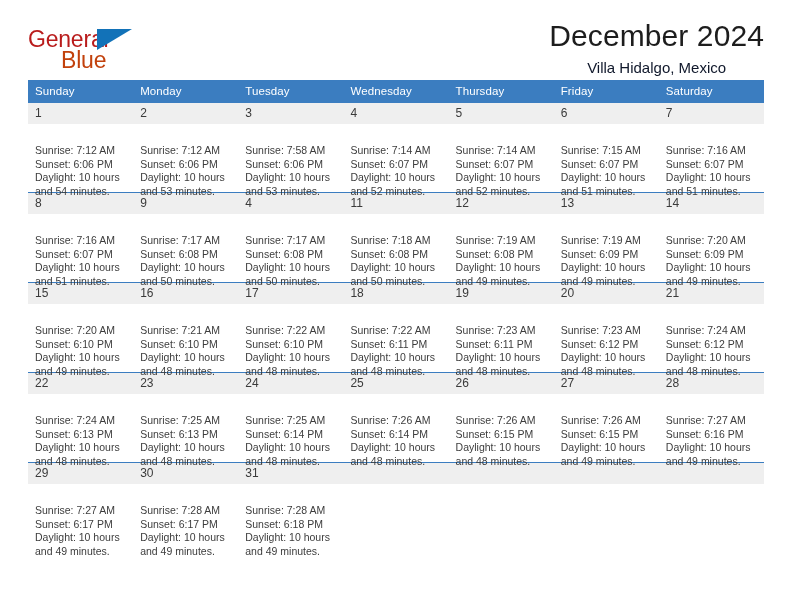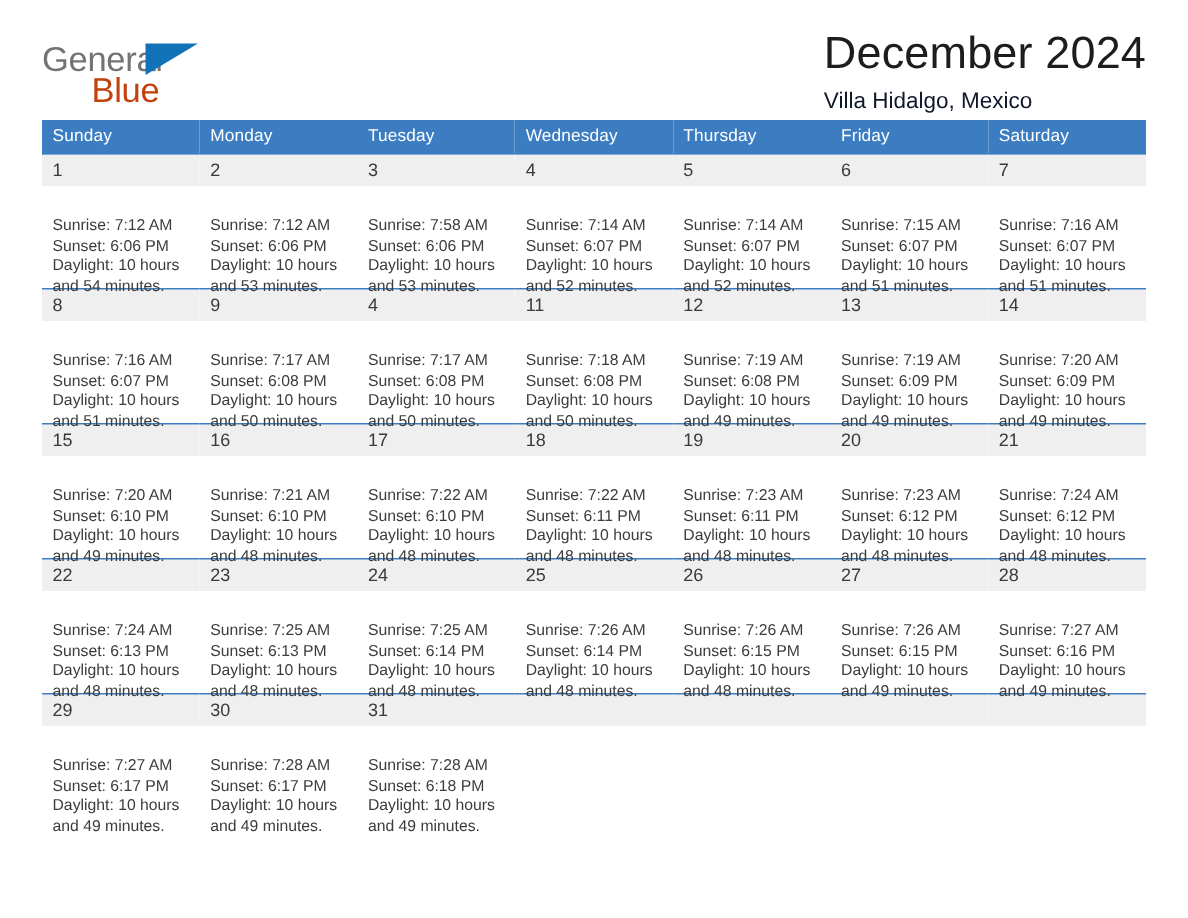--- a/index.html
+++ b/index.html
@@ -36,21 +36,21 @@
     width: 140px;
     height: 48px;
     user-select: none;
   }
   .brand-general {
     position: absolute;
     left: 0;
     top: 0;
     font-size: 23px;
     letter-spacing: -0.2px;
-    color: #737373;
+    color: #b91c1c;
     font-family: "Liberation Sans", sans-serif;
   }
   .brand-blue {
     position: absolute;
     left: 33px;
     top: 21px;
     font-size: 23px;
     letter-spacing: -0.2px;
     color: #c2410c;
     font-family: "Liberation Sans", sans-serif;
@@ -60,21 +60,21 @@
     left: 69px;
     top: 3px;
     width: 0;
     height: 0;
     border-left: 35px solid #1272b8;
     border-bottom: 21px solid transparent;
   }
 
   .titles {
     margin-top: 18px;
-    text-align: left;
+    text-align: center;
   }
   .month-title {
     font-size: 30px;
     font-weight: normal;
     color: #1d1d1d;
     line-height: 36px;
     letter-spacing: 0.1px;
   }
   .location {
     font-size: 15px;

